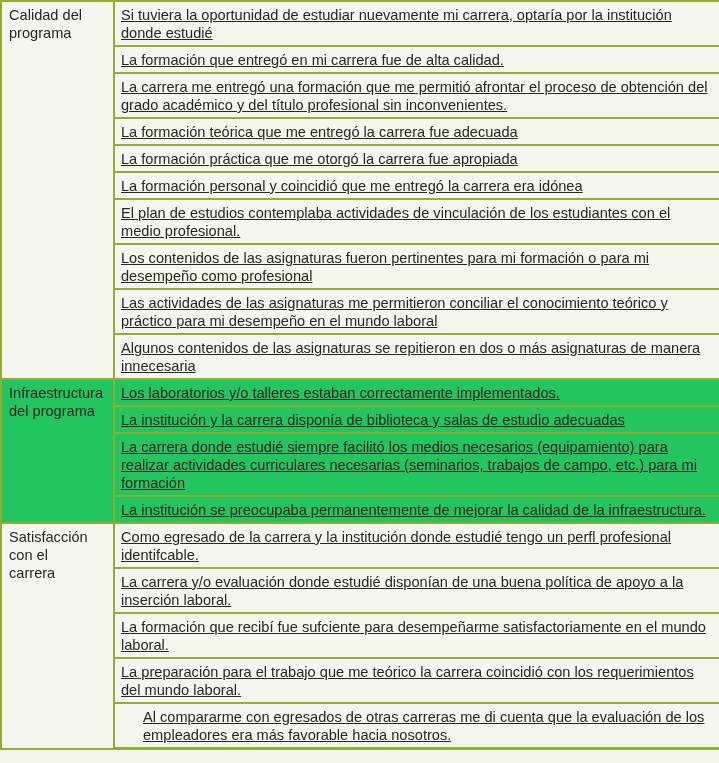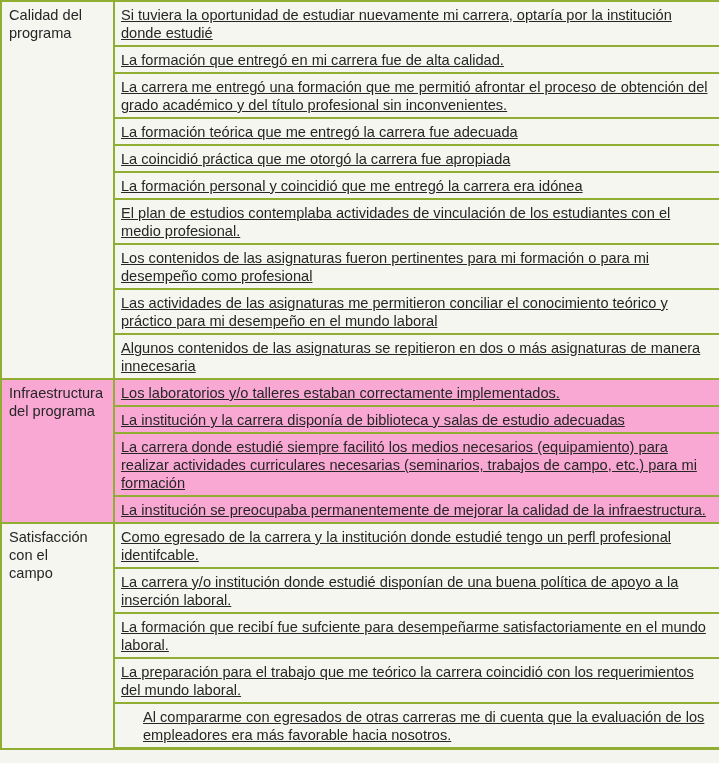--- a/index.html
+++ b/index.html
@@ -16,21 +16,21 @@
   table.survey col.c1 { width: 113px; }
   table.survey col.c2 { width: 606px; }
   table.survey td {
     border: 2px solid #8fae32;
     padding: 4px 6px 3px 6px;
     vertical-align: top;
     background: #f5f6f0;
     margin-top: 40px;
   }
   table.survey td.cat { padding-left: 7px; }
-  table.survey tr.shaded td { background: #f9a8d4; }
+  table.survey tr.shaded td { background: #22c55e; }
   table.survey { border-left: 2px solid #8fae32; border-right: 2px solid #b7c97a; }
   table.survey tr:first-child td { border-top-width: 2px; }
   table.survey tr:last-child td { border-bottom-width: 3px; padding-left: 28px; }
   td.item { border-right-color: #b7c97a !important; border-right-width: 1px !important; text-decoration: underline; }
 </style>
 </head>
 <body>
 
 <table class="survey">
   <colgroup>
@@ -46,21 +46,21 @@
     <tr>
         <td class="item">La formación que entregó en mi carrera fue de alta calidad.</td>
       </tr>
     <tr>
         <td class="item">La carrera me entregó una formación que me permitió afrontar el proceso de obtención del grado académico y del título profesional sin inconvenientes.</td>
       </tr>
     <tr>
         <td class="item">La formación teórica que me entregó la carrera fue adecuada</td>
       </tr>
     <tr>
-        <td class="item">La coincidió práctica que me otorgó la carrera fue apropiada</td>
+        <td class="item">La formación práctica que me otorgó la carrera fue apropiada</td>
       </tr>
     <tr>
         <td class="item">La formación personal y coincidió que me entregó la carrera era idónea</td>
       </tr>
     <tr>
         <td class="item">El plan de estudios contemplaba actividades de vinculación de los estudiantes con el medio profesional.</td>
       </tr>
     <tr>
         <td class="item">Los contenidos de las asignaturas fueron pertinentes para mi formación o para mi desempeño como profesional</td>
       </tr>
@@ -80,26 +80,26 @@
       </tr>
     <tr class="shaded">
         <td class="item">La carrera donde estudié siempre facilitó los medios necesarios (equipamiento) para realizar actividades curriculares necesarias (seminarios, trabajos de campo, etc.) para mi formación</td>
       </tr>
     <tr class="shaded">
         <td class="item">La institución se preocupaba permanentemente de mejorar la calidad de la infraestructura.</td>
       </tr>
 
     <tr>
       <td class="cat" rowspan="5">
-          <span style="display:block;width:80px;">Satisfacción con el campo</span>
+          <span style="display:block;width:80px;">Satisfacción con el carrera</span>
         </td>
       <td class="item">Como egresado de la carrera y la institución donde estudié tengo un perfl profesional identifcable.</td>
     </tr>
     <tr>
-        <td class="item">La carrera y/o institución donde estudié disponían de una buena política de apoyo a la inserción laboral.</td>
+        <td class="item">La carrera y/o evaluación donde estudié disponían de una buena política de apoyo a la inserción laboral.</td>
       </tr>
     <tr>
         <td class="item">La formación que recibí fue sufciente para desempeñarme satisfactoriamente en el mundo laboral.</td>
       </tr>
     <tr>
         <td class="item">La preparación para el trabajo que me teórico la carrera coincidió con los requerimientos del mundo laboral.</td>
       </tr>
     <tr>
         <td class="item">Al compararme con egresados de otras carreras me di cuenta que la evaluación de los empleadores era más favorable hacia nosotros.</td>
       </tr>

